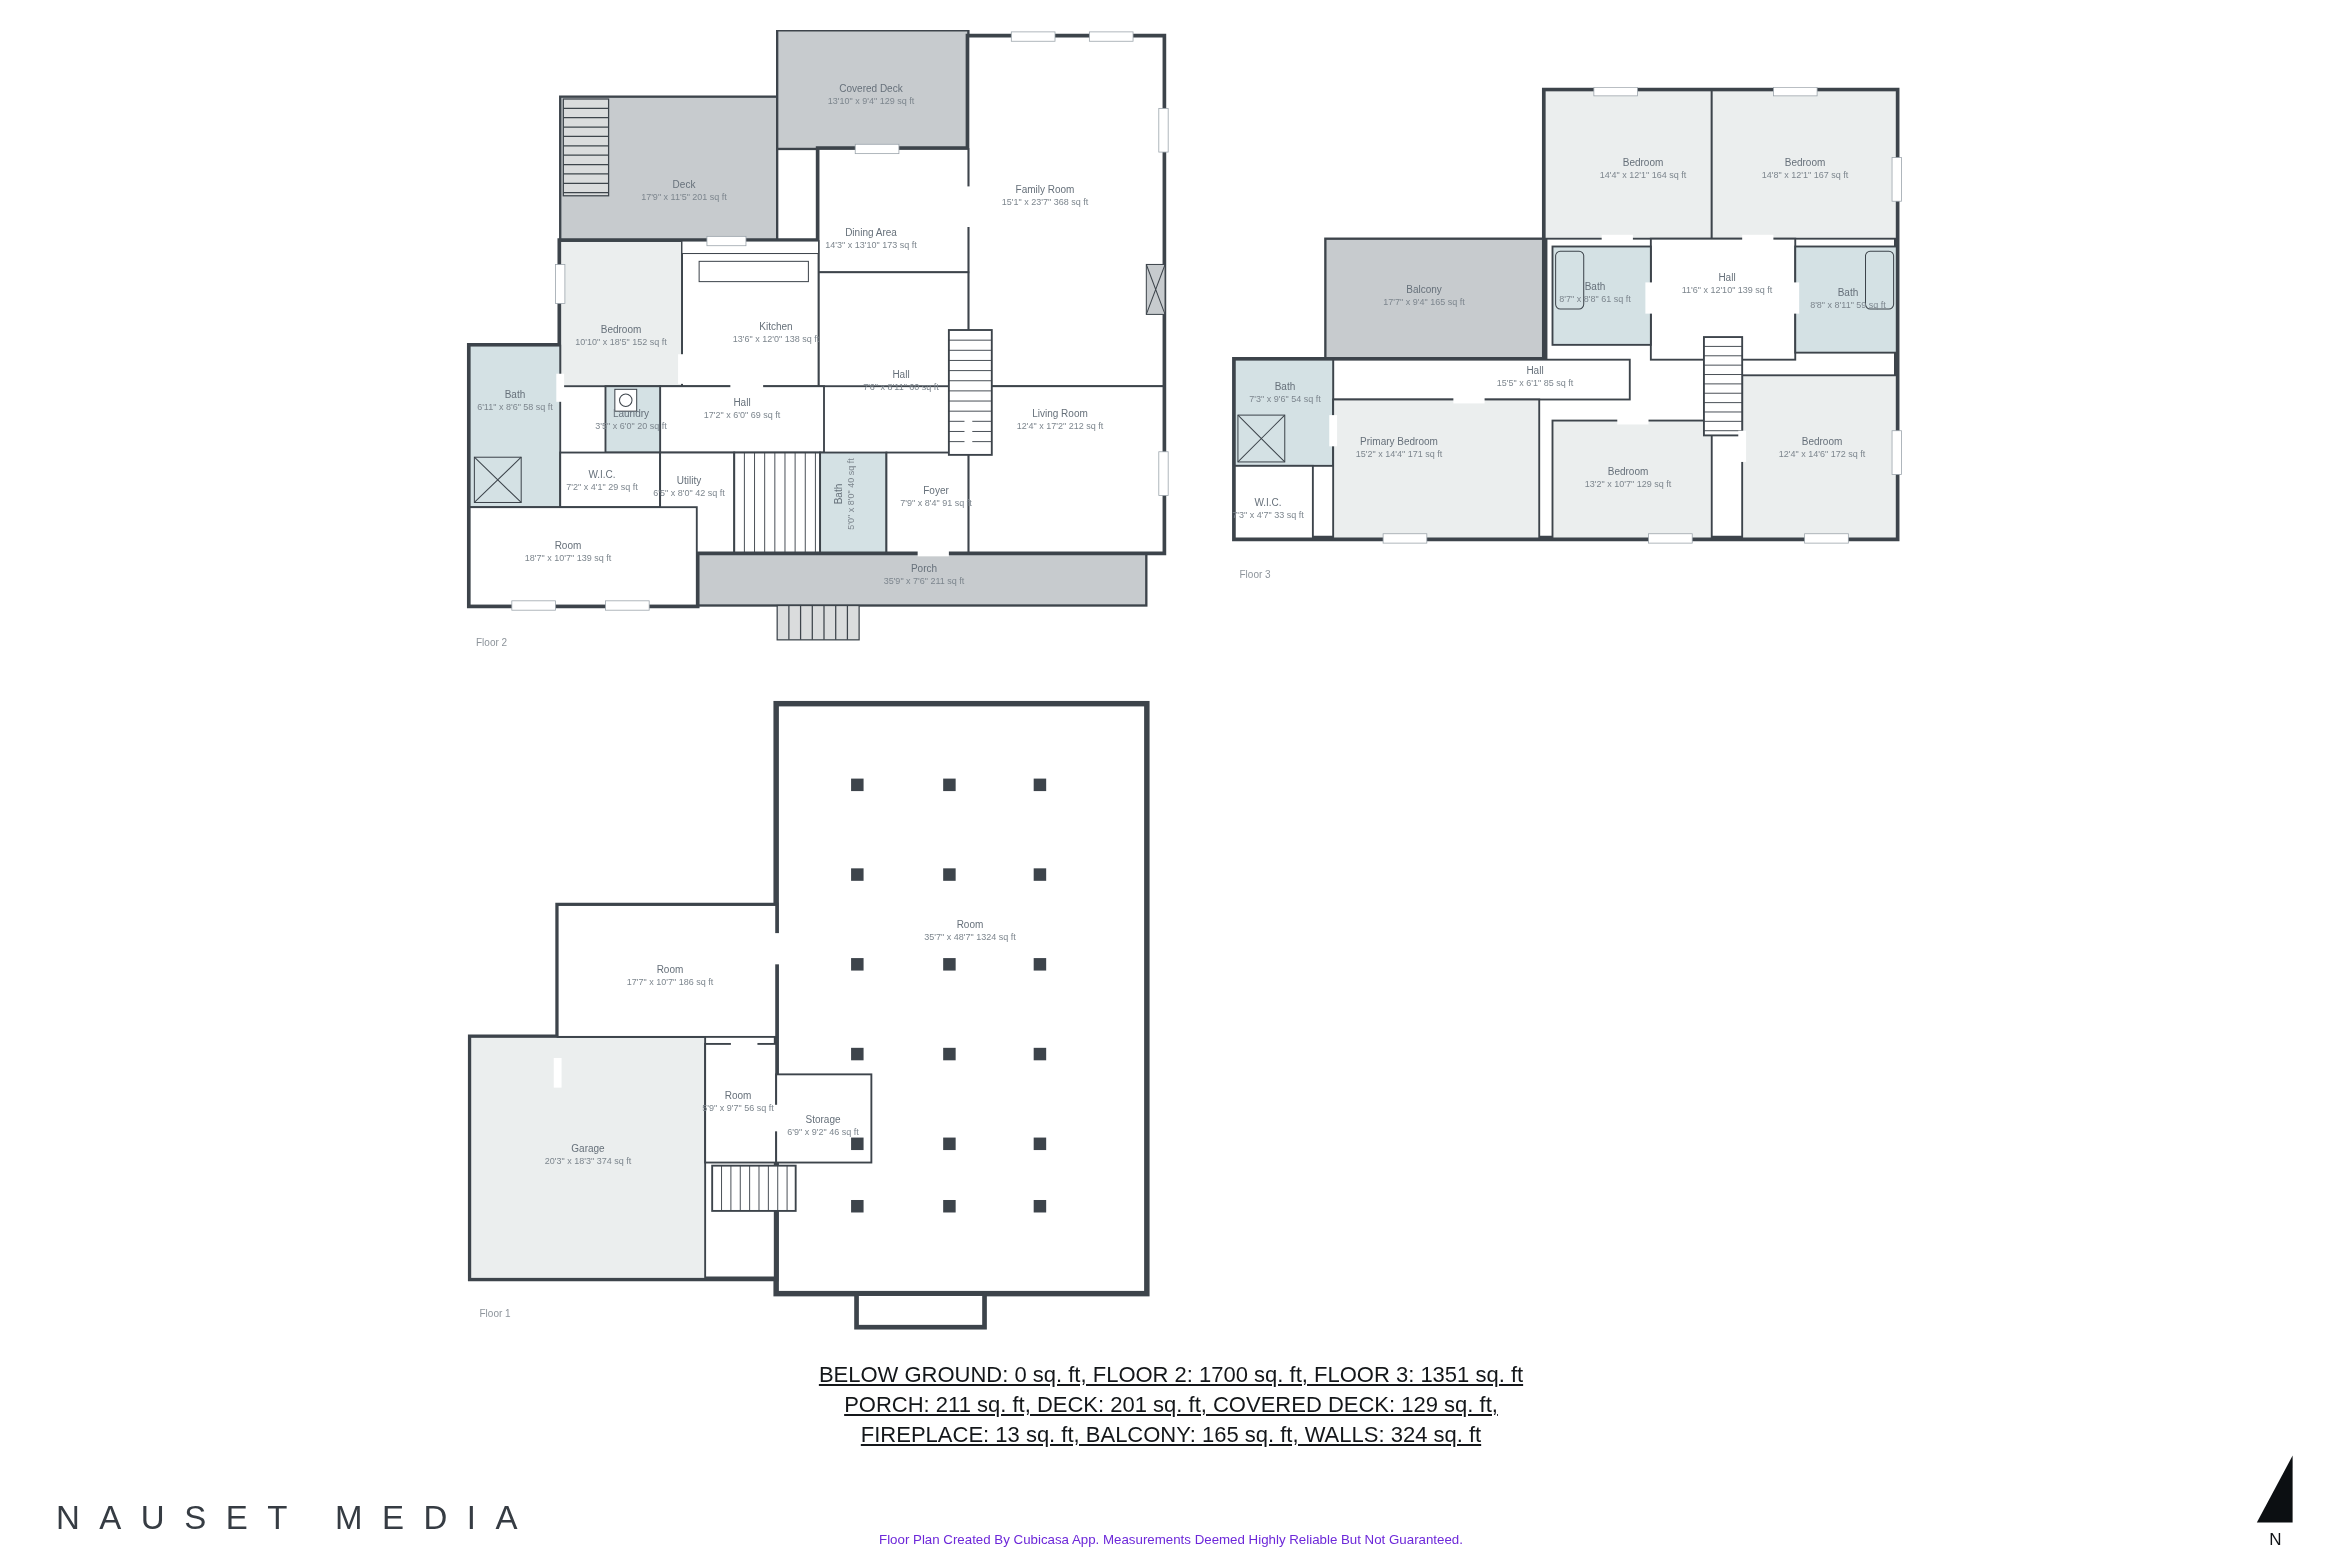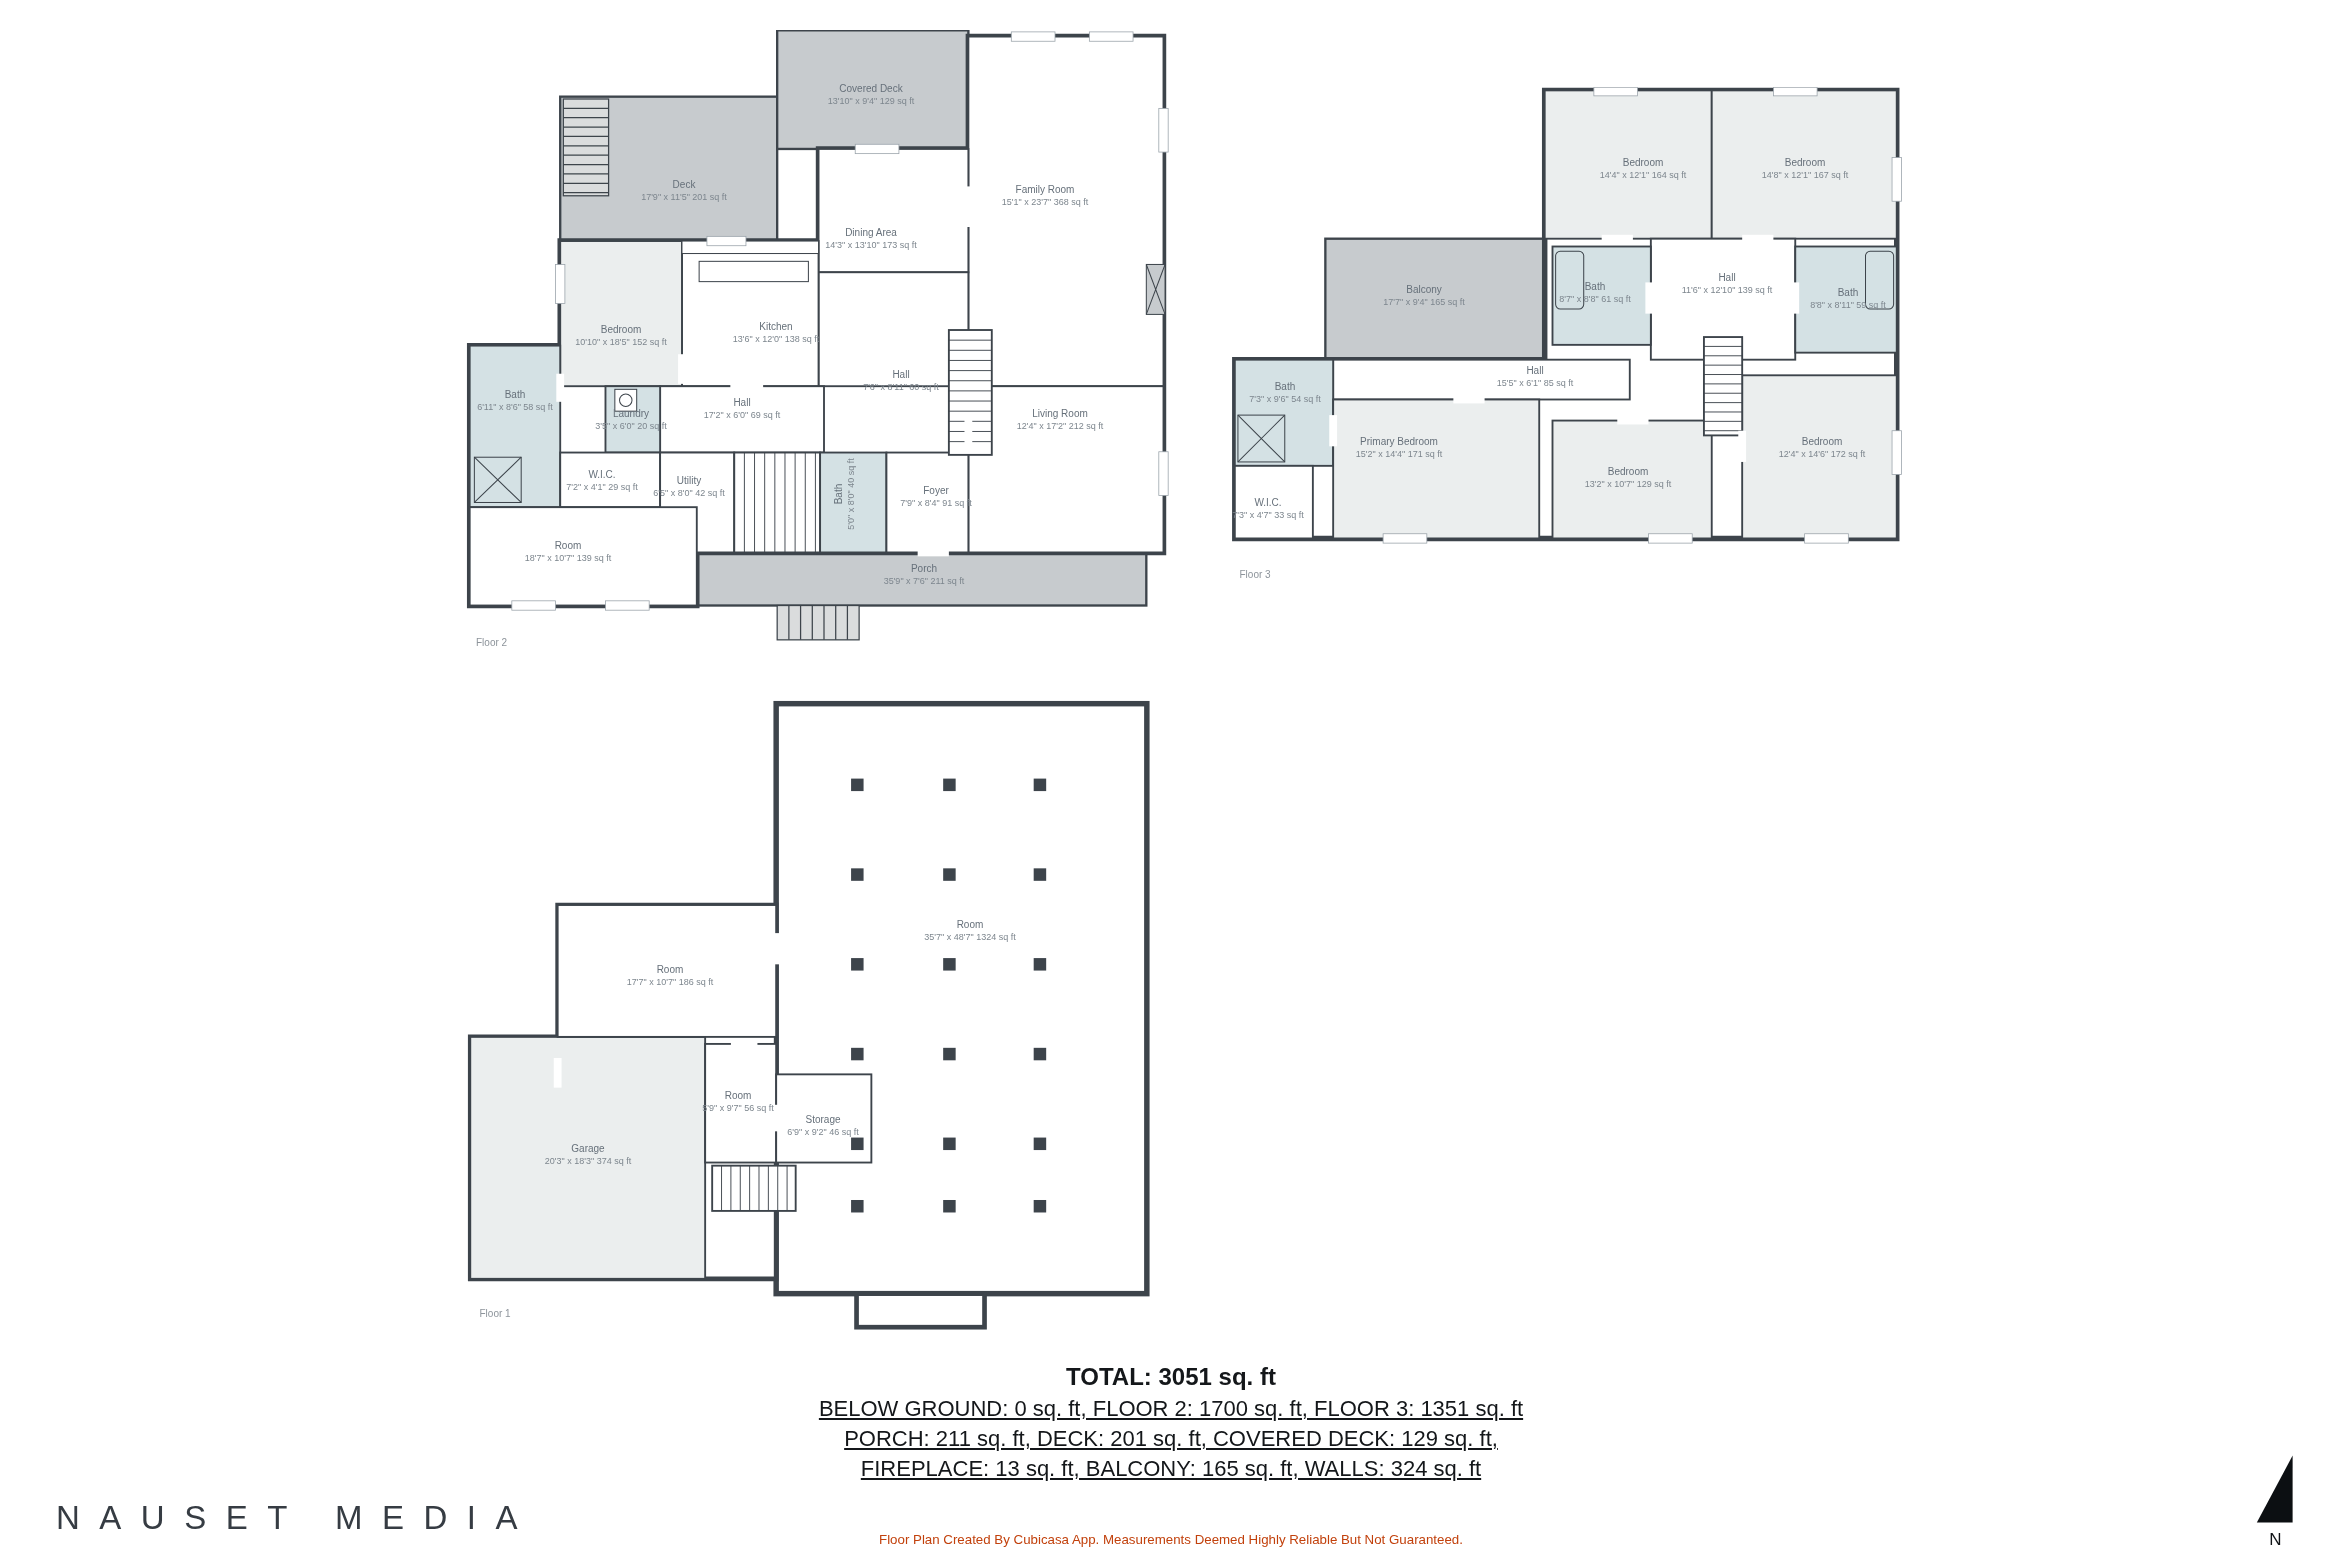--- a/index.html
+++ b/index.html
@@ -9,21 +9,21 @@
   .plan { position:absolute; }
   .plan svg { position:absolute; left:0; top:0; }
   .room-label { position:absolute; transform:translate(-50%,-50%); text-align:center; color:#66707a; white-space:nowrap; z-index:5; }
   .room-label.vert { transform:translate(-50%,-50%) rotate(-90deg); }
   .rname { font-size:10px; line-height:1.35; }
   .rdims { font-size:9px; line-height:1.3; color:#7d868e; }
   .floor-caption { position:absolute; font-size:10px; color:#8d949b; z-index:5; }
   .summary { position:absolute; left:0; top:1360px; width:2342px; text-align:center; color:#14171a; }
   .summary-total { font-size:24px; font-weight:bold; line-height:34px; }
   .summary-line { font-size:22px; line-height:30px;text-decoration:underline; }
-  .credit { position:absolute; left:0; top:1532px; width:2342px; text-align:center; font-size:13.3px; color:#c2410c; }
+  .credit { position:absolute; left:0; top:1532px; width:2342px; text-align:center; font-size:13.3px; color:#6d28d9; }
   .brand { position:absolute; left:56px; top:1499px; font-size:33px; letter-spacing:19.5px; font-weight:500; color:#363c43; white-space:nowrap; }
   .north { position:absolute; left:2255px; top:1454px; width:41px; text-align:center; }
   .north-n { font-size:17px; color:#111417; margin-top:3.1px; }
 </style>
 </head>
 <body>
 
 <div id="page">
 
   <div class="plan" style="left:465px;top:30px;width:718px;height:625px">
@@ -316,21 +316,20 @@
         <div class="rdims">6'9" x 9'2" 46 sq ft</div>
       </div>
     <div class="room-label" style="left:121px;top:456px">
         <div class="rname">Garage</div>
         <div class="rdims">20'3" x 18'3" 374 sq ft</div>
       </div>
     <div class="floor-caption" style="left:12.5px;top:609px">Floor 1</div>
   </div>
 
   <div class="summary">
-    <div class="summary-total">TOTAL: 3051 sq. ft</div>
     <div class="summary-line">BELOW GROUND: 0 sq. ft, FLOOR 2: 1700 sq. ft, FLOOR 3: 1351 sq. ft</div>
     <div class="summary-line">PORCH: 211 sq. ft, DECK: 201 sq. ft, COVERED DECK: 129 sq. ft,</div>
     <div class="summary-line">FIREPLACE: 13 sq. ft, BALCONY: 165 sq. ft, WALLS: 324 sq. ft</div>
   </div>
 
   <div class="credit">Floor Plan Created By Cubicasa App. Measurements Deemed Highly Reliable But Not Guaranteed.</div>
 
   <div class="brand">NAUSET MEDIA</div>
 
   <div class="north">

